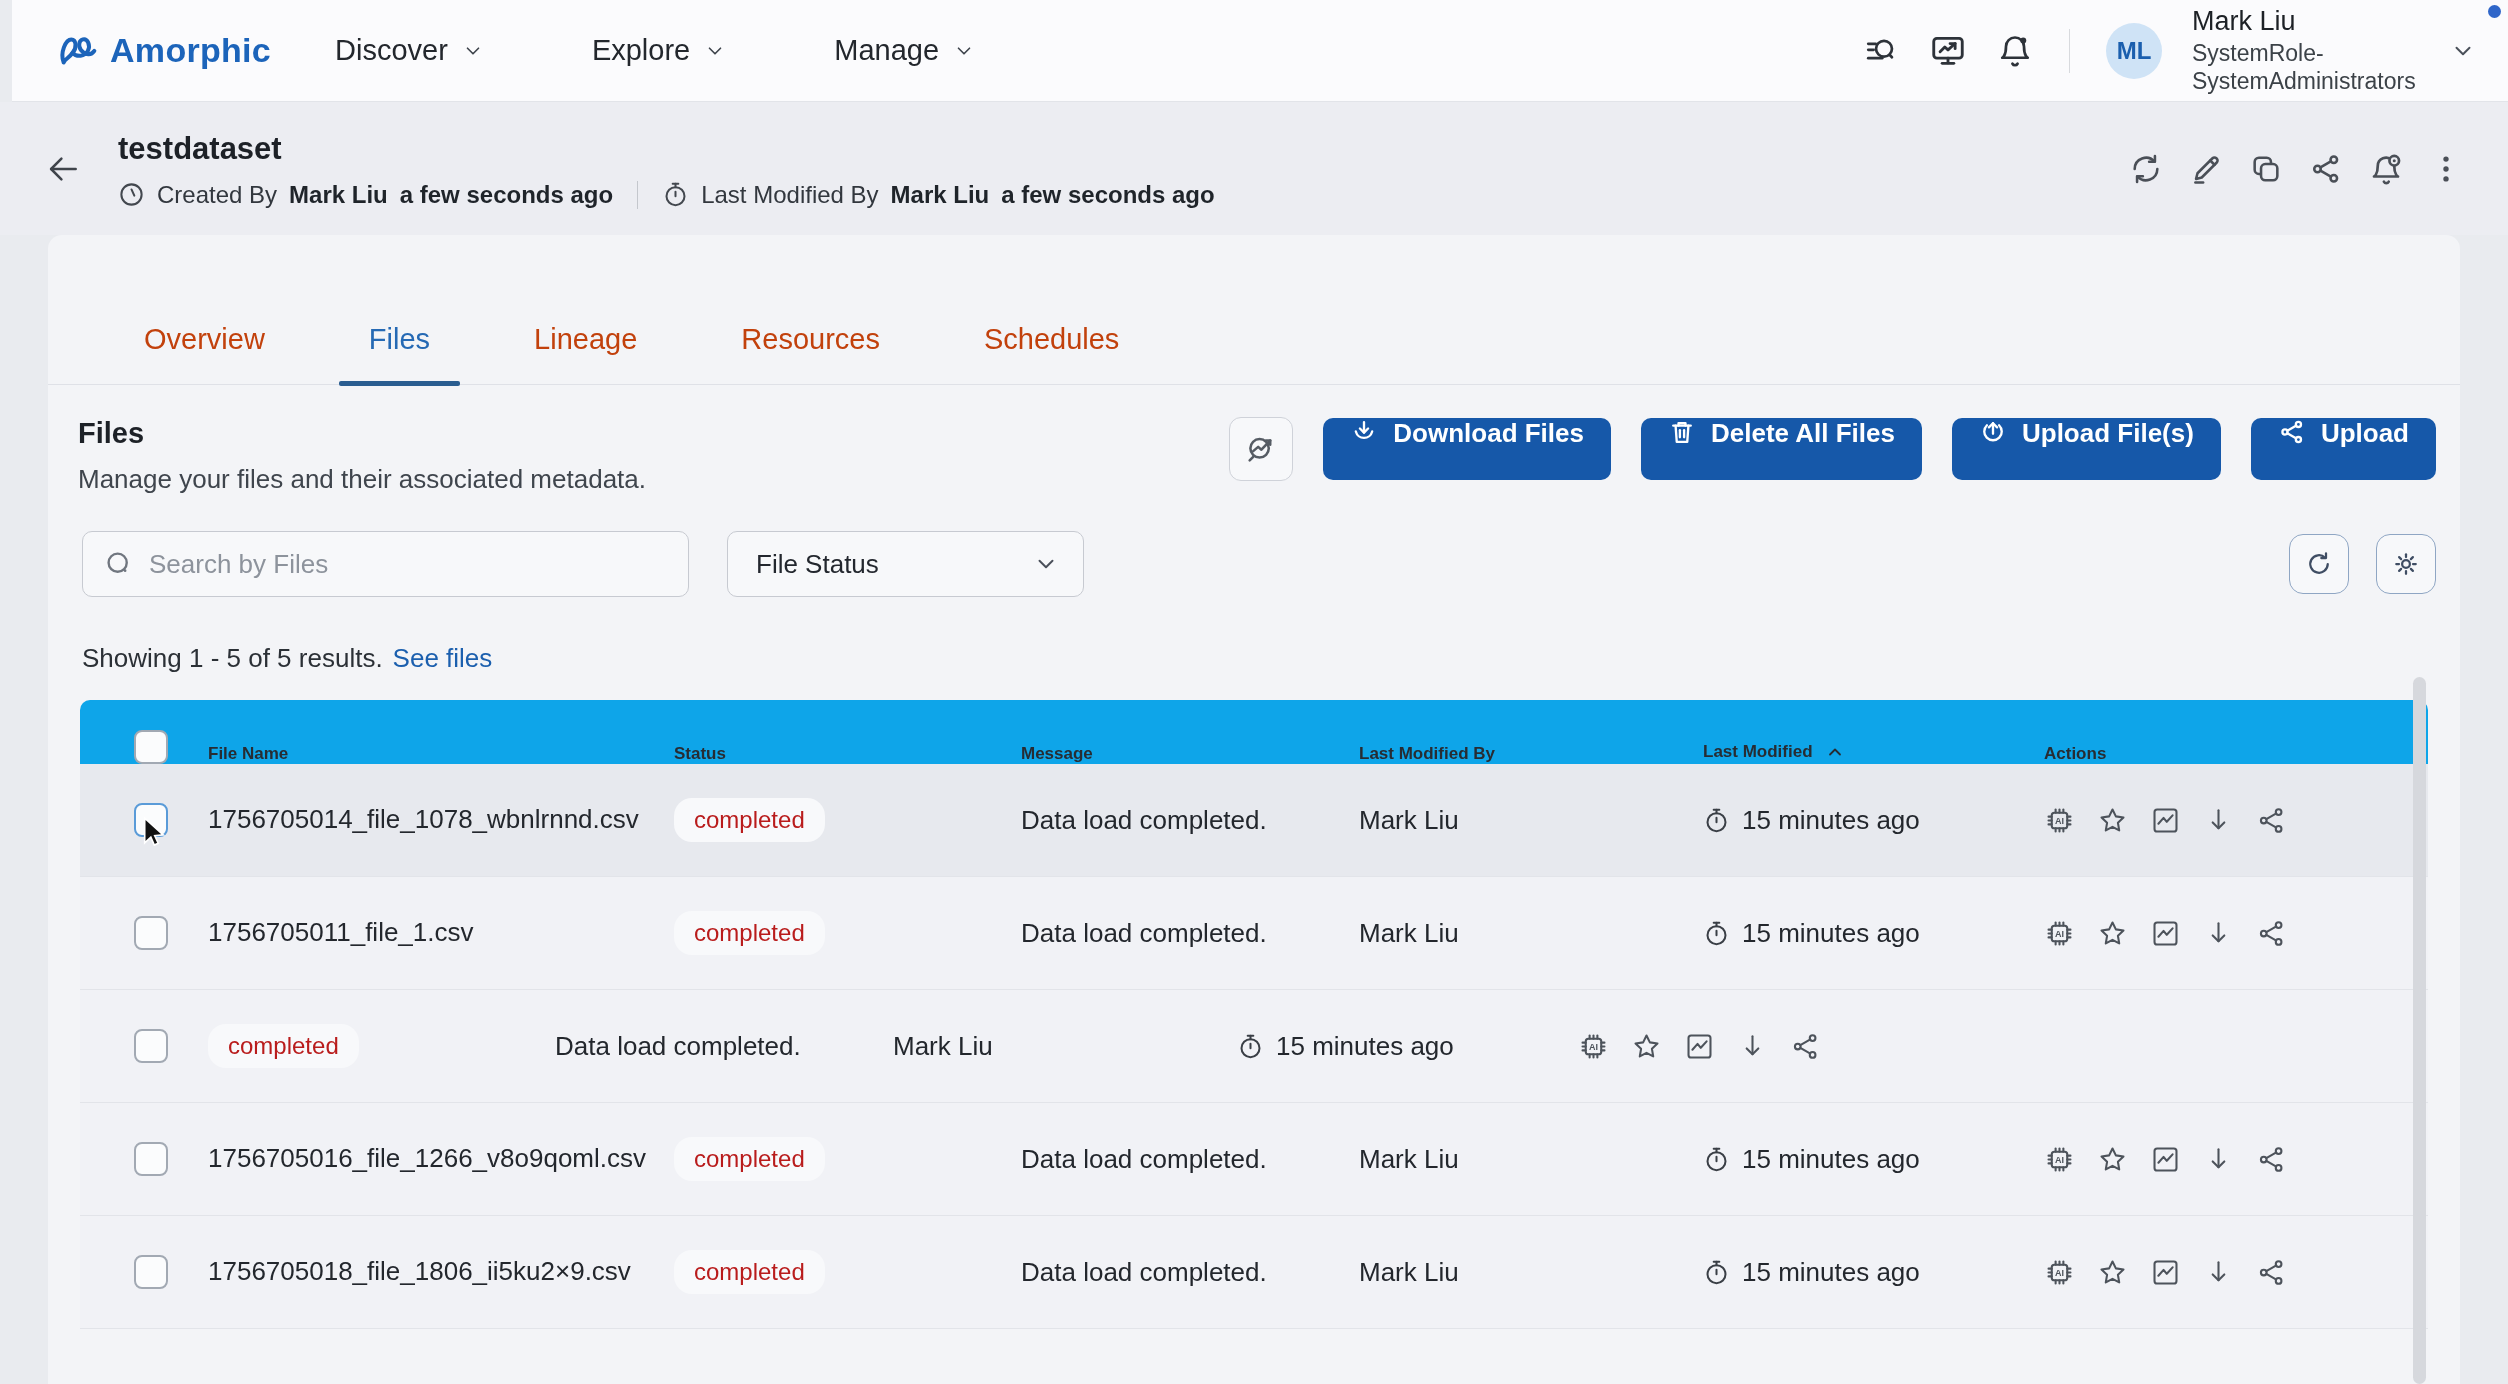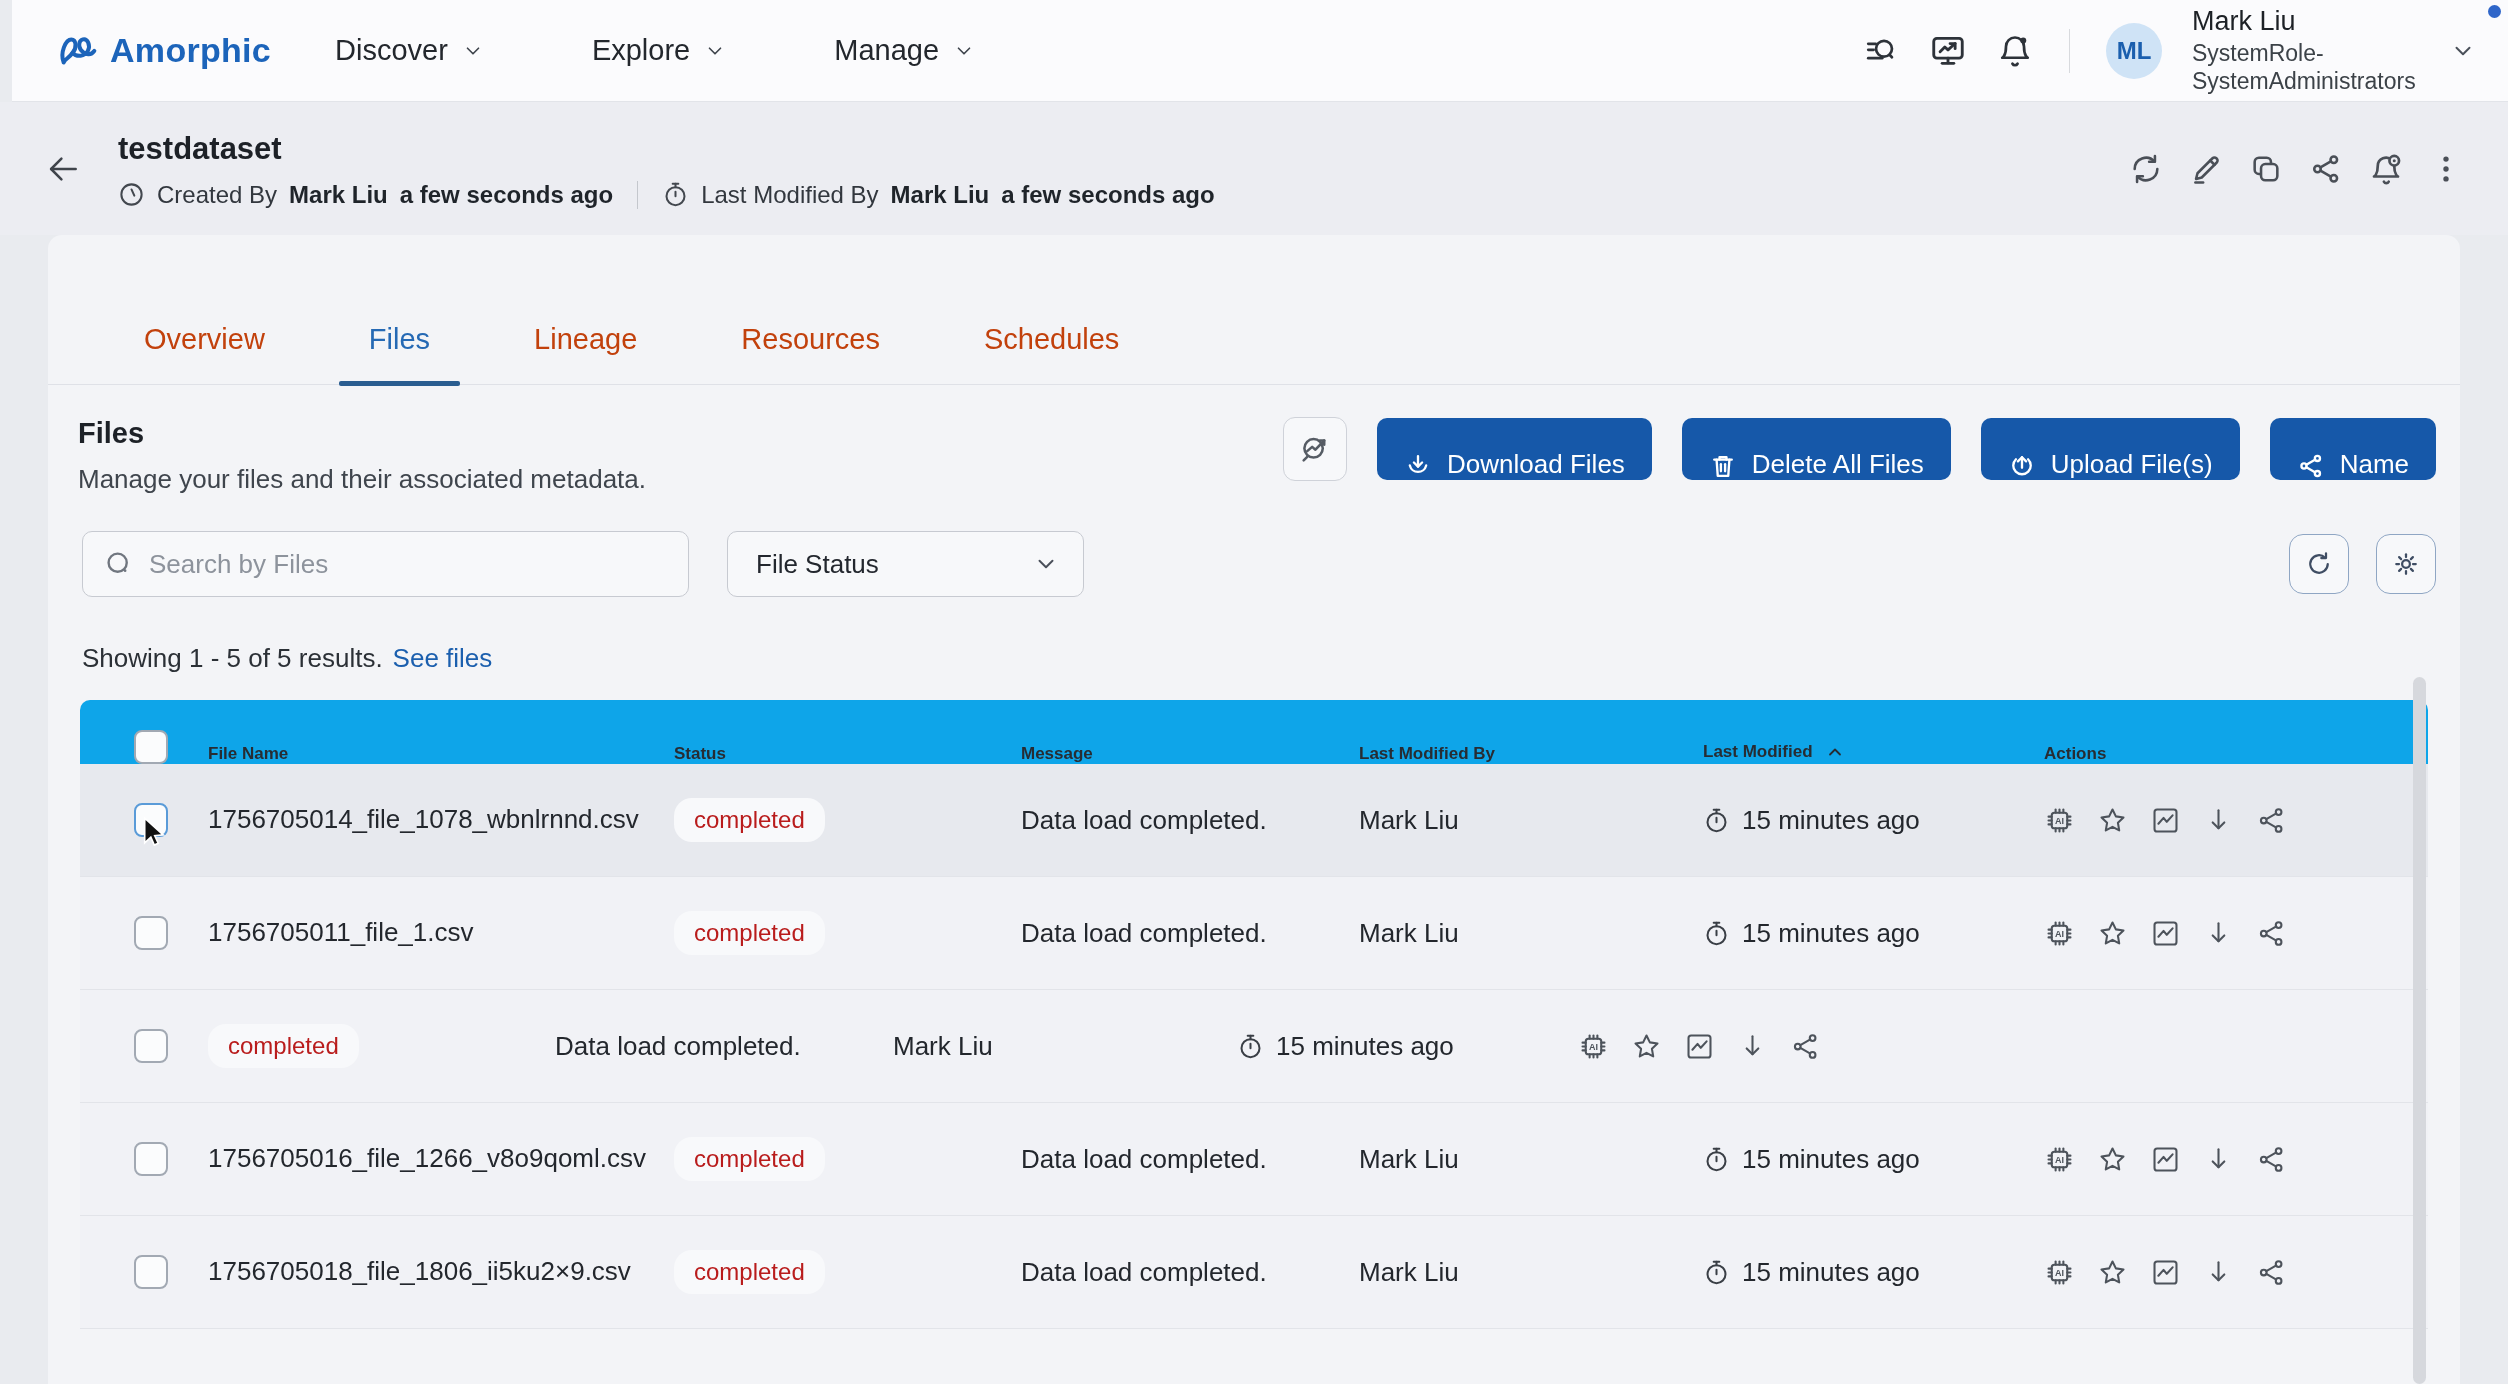--- a/index.html
+++ b/index.html
@@ -41,21 +41,21 @@
   .tabs{display:flex;align-items:flex-end;padding:52px 0 0 66px;border-bottom:1px solid #dfe1e7;height:150px}
   .tab{font-size:29px;color:#c2410c;padding:0 30px 28px;margin-right:44px;cursor:pointer;position:relative}
   .tab.active{color:#2569b4;font-weight:500}
   .tab.active::after{content:"";position:absolute;left:0;right:0;bottom:-2px;height:5px;background:#2a5d90;border-radius:2px}
 
   .files-head{display:flex;justify-content:space-between;align-items:flex-start;padding:32px 24px 0 30px}
   .fh-title{font-size:29px;font-weight:700;color:#1d2127}
   .fh-sub{font-size:26px;color:#3f454d;margin-top:14px}
   .fh-actions{display:flex;align-items:center;gap:30px}
   .icon-btn-lg{width:64px;height:64px;border:1px solid #cfd2d9;border-radius:12px;background:#f7f8fa;color:#565c64;display:flex;align-items:center;justify-content:center;cursor:pointer}
-  .btn{height:62px;border:none;border-radius:10px;background:#1658a9;color:#fff;font-size:26px;font-weight:400;font-family:inherit;display:flex;align-items:flex-end;gap:15px;padding:0 27px;cursor:pointer}
+  .btn{height:62px;border:none;border-radius:10px;background:#1658a9;color:#fff;font-size:26px;font-weight:700;font-family:inherit;display:flex;align-items:flex-start;gap:15px;padding:0 27px;cursor:pointer}
 
   .filter-row{display:flex;align-items:center;padding:36px 24px 0 34px}
   .search-box{width:607px;height:66px;border:1px solid #c7cad1;border-radius:10px;background:#f7f8fa;display:flex;align-items:center;padding:0 20px;color:#70767f}
   .search-box input{border:none;outline:none;background:transparent;font-size:26px;font-family:inherit;color:#23272e;margin-left:14px;width:480px}
   .search-box input::placeholder{color:#8d939c}
   .select-box{width:357px;height:66px;border:1px solid #c7cad1;border-radius:10px;background:#f7f8fa;display:flex;align-items:center;justify-content:space-between;padding:0 24px 0 28px;margin-left:38px;cursor:pointer}
   .select-label{font-size:26px;color:#23272e}
   .select-box svg{color:#4a505a}
   .filter-spacer{flex:1}
   .icon-btn-sm{width:60px;height:60px;border:1px solid #8fa6c4;border-radius:14px;background:#f7f8fa;color:#3f4d63;display:flex;align-items:center;justify-content:center;cursor:pointer;margin-left:27px}
@@ -289,21 +289,21 @@
         <span>Upload File(s)</span>
       </button>
       <button class="btn">
         <svg width="28" height="28" viewBox="0 0 24 24" class="ic" style="stroke-width:2">
             <circle cx="17.5" cy="5.5" r="2.2"></circle>
             <circle cx="6" cy="12" r="2.2"></circle>
             <circle cx="17.5" cy="18.5" r="2.2"></circle>
             <path d="M8 10.9l7.4-4.3"></path>
             <path d="M8 13.1l7.4 4.3"></path>
           </svg>
-        <span>Name</span>
+        <span>Upload</span>
       </button>
     </div>
   </div>
 
   <div class="filter-row">
     <div class="search-box">
       <svg width="32" height="32" viewBox="0 0 24 24" class="ic">
           <circle cx="11" cy="11" r="6.8"></circle>
           <circle cx="16.6" cy="17" r="1" class="fl"></circle>
         </svg>

